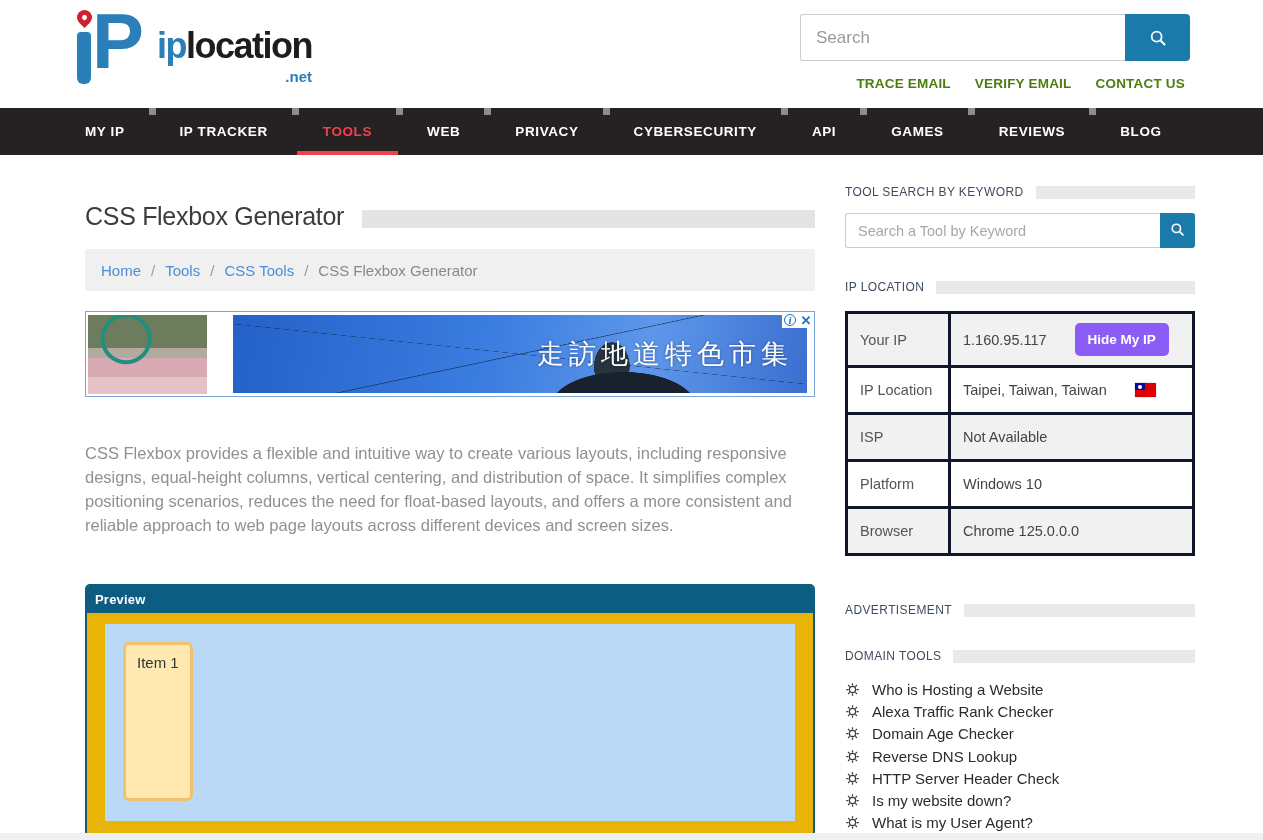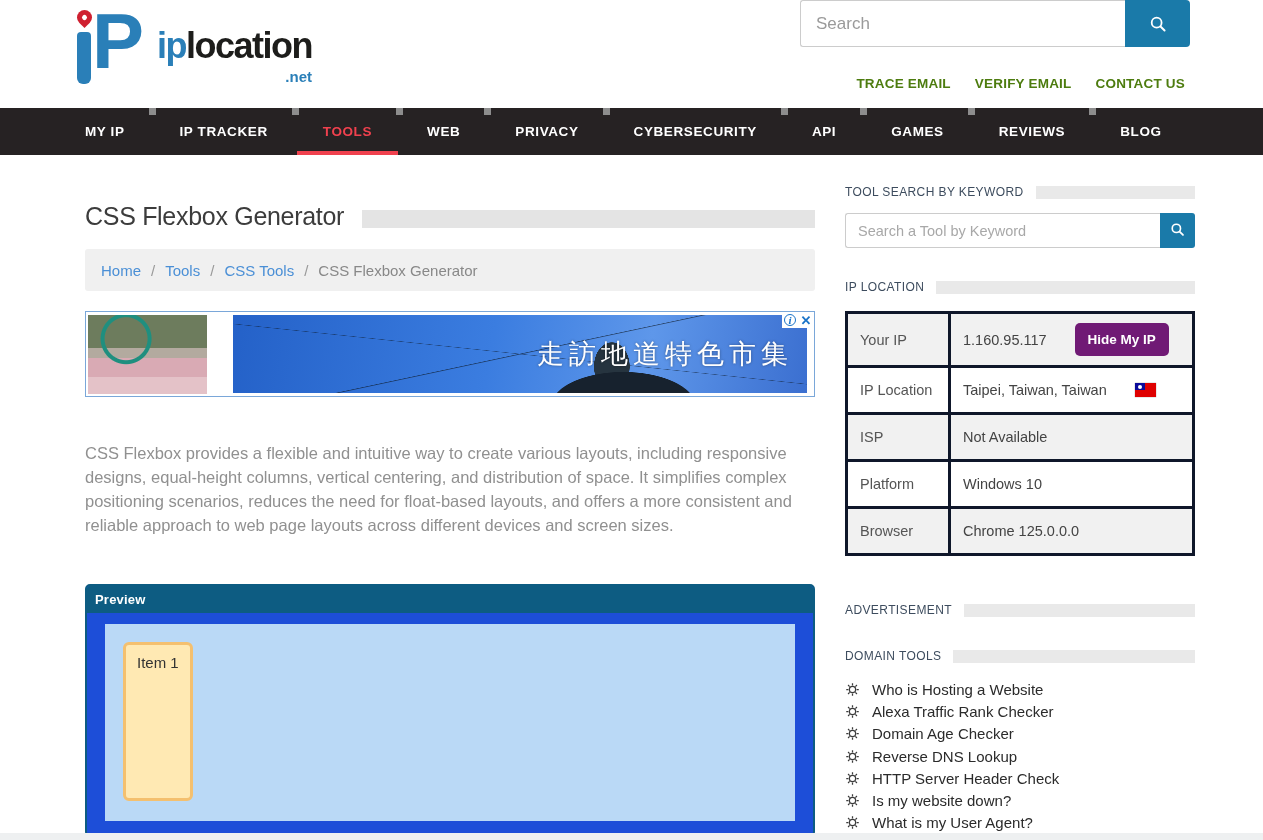--- a/index.html
+++ b/index.html
@@ -18,21 +18,21 @@
          border-radius:4px 4px 6px 6px; }
   .mark-p { position:absolute; left:17px; top:-12px; font-size:78px; font-weight:700;
          color:#2a7fb8; letter-spacing:-2px; }
   .logo-text { position:relative; font-size:36px; font-weight:700; letter-spacing:-1.5px;
          line-height:1; padding-bottom:22px; margin-left:-6px; }
   .lt-ip { color:#2a7fb8; }
   .lt-loc { color:#1d1d1b; }
   .lt-net { position:absolute; right:0; bottom:2px; font-size:15px; letter-spacing:0;
          color:#2a7fb8; font-weight:700; }
 
-  .search-form { position:absolute; left:760px; top:0; width:430px; height:47px; display:flex;padding-left:40px; }
+  .search-form { position:absolute; left:760px; top:14px; width:430px; height:47px; display:flex;padding-left:40px; }
   .search-input { flex:1; height:47px; border:1px solid #ccc; border-right:none; border-radius:3px 0 0 3px;
          padding:0 15px; font-size:17px; color:#444; outline:none; font-family:inherit; }
   .search-input::placeholder { color:#9a9a9a; }
   .search-btn { width:65px; height:47px; background:#1a7aa9; border:none; border-radius:0 4px 4px 0;
          cursor:pointer; display:flex; align-items:center; justify-content:center; }
   .header-links { position:absolute; right:78px; top:76px; display:flex; gap:24px; }
   .header-link { font-size:13.5px; font-weight:700; color:#4d7c0f; text-decoration:none;
          letter-spacing:0.2px; cursor:pointer; }
 
   
@@ -81,21 +81,21 @@
   .ad-chip { width:16px; height:16px; background:#fff; display:flex; align-items:center;
         justify-content:center; cursor:pointer; }
   .ad-info { color:#1a73c8; font-size:11px; font-weight:700; border:1.5px solid #1a73c8;
         border-radius:50%; width:12px; height:12px; line-height:10px; text-align:center;
         font-family:"Liberation Serif", serif; font-style:italic; }
   .ad-close { color:#1a73c8; font-size:13px; font-weight:700; line-height:1; }
 
   .description { margin-top:44px; width:730px; font-size:16.5px; line-height:24px; color:#909090; }
 
   .preview-card { margin-top:47px; border:2px solid #0d5c82; border-radius:5px; overflow:hidden;
-        background:#1d4ed8; }
+        background:#eab308; }
   .preview-header { height:27px; background:#0d5c82; color:#fff; font-size:13px; font-weight:700;
         display:flex; align-items:center; padding-left:8px; letter-spacing:0.2px; }
   .preview-body { padding:11px 18px 14px 18px; }
   .flex-container { height:197px; background:#bad9f6; display:flex; padding:18px; }
   .flex-item { width:70px; height:159px; background:#ffe9b3; border:3px solid #f4c06f;
         border-radius:6px; padding:9px 0 0 11px; font-size:15px; color:#333; }
 
   
   .sb-heading { display:flex; align-items:center; }
   .sb-heading .txt { font-size:12px; color:#3d4c5e; letter-spacing:0.4px; white-space:nowrap; }
@@ -109,21 +109,21 @@
         cursor:pointer; display:flex; align-items:center; justify-content:center; }
 
   .ip-heading { margin-top:31px; }
   .ip-table { margin-top:17px; width:350px; border-collapse:collapse; font-size:14.5px; }
   .ip-table td { border:3px solid #0f172a; padding:0 12px; height:47px; color:#444; }
   .ip-table tr:nth-child(odd) td { background:#f1f1f1; }
   .ip-table tr:nth-child(even) td { background:#fff; }
   .ip-table td.lbl { width:103px; color:#555; }
   .ip-table tr.tall td { height:54px; }
   .val-flex { display:flex; align-items:center; gap:28px; }
-  .hide-ip-btn { background:#701a75; color:#fff; border:none; border-radius:5px; font-weight:700;
+  .hide-ip-btn { background:#8b5cf6; color:#fff; border:none; border-radius:5px; font-weight:700;
         font-size:13.5px; padding:9px 13px; cursor:pointer; font-family:inherit; }
   .flag { position:relative; display:inline-block; width:21px; height:14px; background:#df0000;
         box-shadow:0 0 1px rgba(0,0,0,.5); }
   .flag .canton { position:absolute; left:0; top:0; width:10.5px; height:7px; background:#0a0a9a; }
   .flag .sun { position:absolute; left:3px; top:1.5px; width:4px; height:4px; background:#fff;
         border-radius:50%; }
 
   .adv-heading { margin-top:46px; }
   .dt-heading { margin-top:31px; }
   .dt-list { list-style:none; margin-top:15px; }

